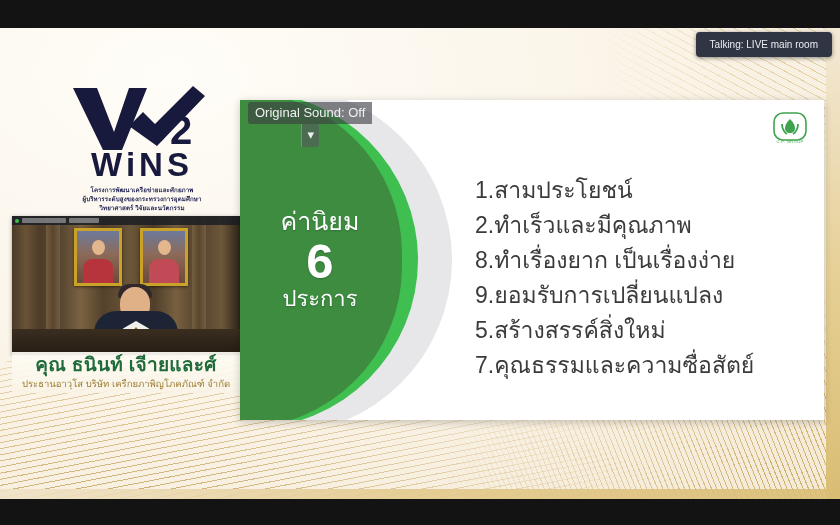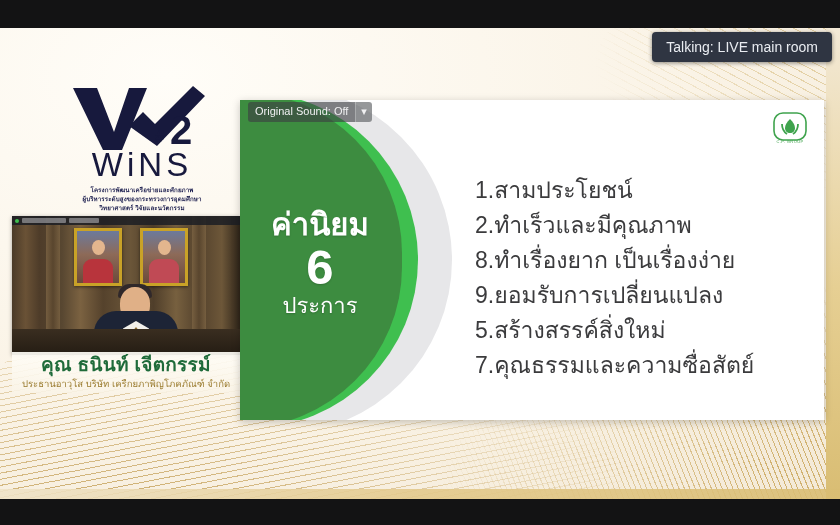--- a/index.html
+++ b/index.html
@@ -112,21 +112,21 @@
     color: #17193d;
     z-index: 12;
   }
   .wins-mark {
     position: relative;
     height: 66px;
   }
   .wins-mark svg { display: block; margin: 0 auto; }
   .wins-word {
     font-size: 33px;
-    font-weight: normal;
+    font-weight: bold;
     letter-spacing: 4px;
     line-height: 1;
     margin-top: -4px;
     color: #17193d;
   }
   .wins-sub {
     margin-top: 5px;
     font-size: 6.2px;
     line-height: 1.45;
     font-weight: bold;
@@ -313,21 +313,21 @@
   }
   .slide-title {
     position: absolute;
     left: 10px; top: 108px;
     width: 140px;
     text-align: center;
     color: #ffffff;
     z-index: 3;
     text-shadow: 0 1px 2px rgba(0,0,0,.2);
   }
-  .st-l1 { font-size: 31px; font-weight: bold; line-height: 1.1; }
+  .st-l1 { font-size: 25px; font-weight: normal; line-height: 1.1; }
   .st-num { font-size: 49px; font-weight: bold; line-height: 1.05; }
   .st-l2 { font-size: 22px; font-weight: normal; line-height: 1.1; }
 
   .slide-list {
     position: absolute;
     left: 218px; top: 56px;
     right: 16px;
     z-index: 3;
   }
   .slide-list li {
@@ -355,21 +355,22 @@
     margin-top: -3px;
   }
 
   
   .orig-sound {
     position: absolute;
     left: 8px; top: 2px;
     display: flex;
     align-items: center;
     z-index: 9;
-    font-size: 11px;
+    font-size: 13px;
+    flex-direction: column;
   }
   .orig-sound .lbl {
     background: rgba(60,62,66,.62);
     color: #f0f0f2;
     padding: 3px 7px;
     border-radius: 3px 0 0 3px;
     white-space: nowrap;
     line-height: 1.25;
   }
   .orig-sound .caret {
@@ -380,21 +381,21 @@
     border-left: 1px solid rgba(255,255,255,.25);
     line-height: 1.25;
   }
 
   
   .talking {
     position: absolute;
     right: 8px; top: 32px;
     background: #2f3542;
     color: #e9ecf1;
-    font-size: 14px;
+    font-size: 10px;
     padding: 7px 14px;
     border-radius: 4px;
     z-index: 60;
     box-shadow: 0 1px 4px rgba(0,0,0,.45);
     white-space: nowrap;
   }
 </style>
 </head>
 <body>
 
@@ -453,21 +454,21 @@
     <div class="cam-desk"></div>
 
     <div class="cam-topbar">
       <span class="dot"></span>
       <span class="chip c1"></span>
       <span class="chip c2"></span>
     </div>
   </div>
 
   <div class="nameplate">
-    <div class="np-name">คุณ ธนินท์ เจีตกรรม์</div>
+    <div class="np-name">คุณ ธนินท์ เจีายและศ์</div>
     <div class="np-title">ประธานอาวุโส บริษัท เครืกยภาพิญโภคภัณฑ์ จำกัด</div>
   </div>
 
   <div class="slide">
     <div class="slide-shadow-arc"></div>
     <div class="slide-green-lite"></div>
     <div class="slide-green-dark"></div>
 
     <div class="slide-title">
       <div class="st-l1">ค่านิยม</div>

